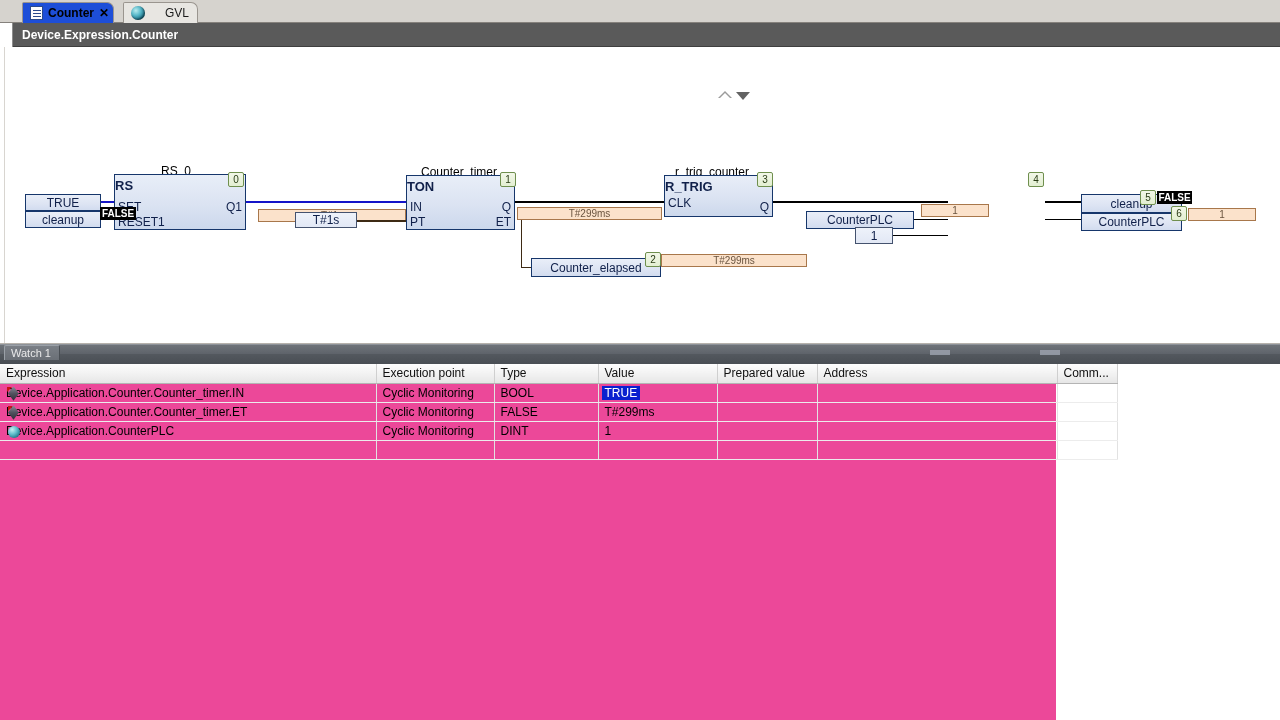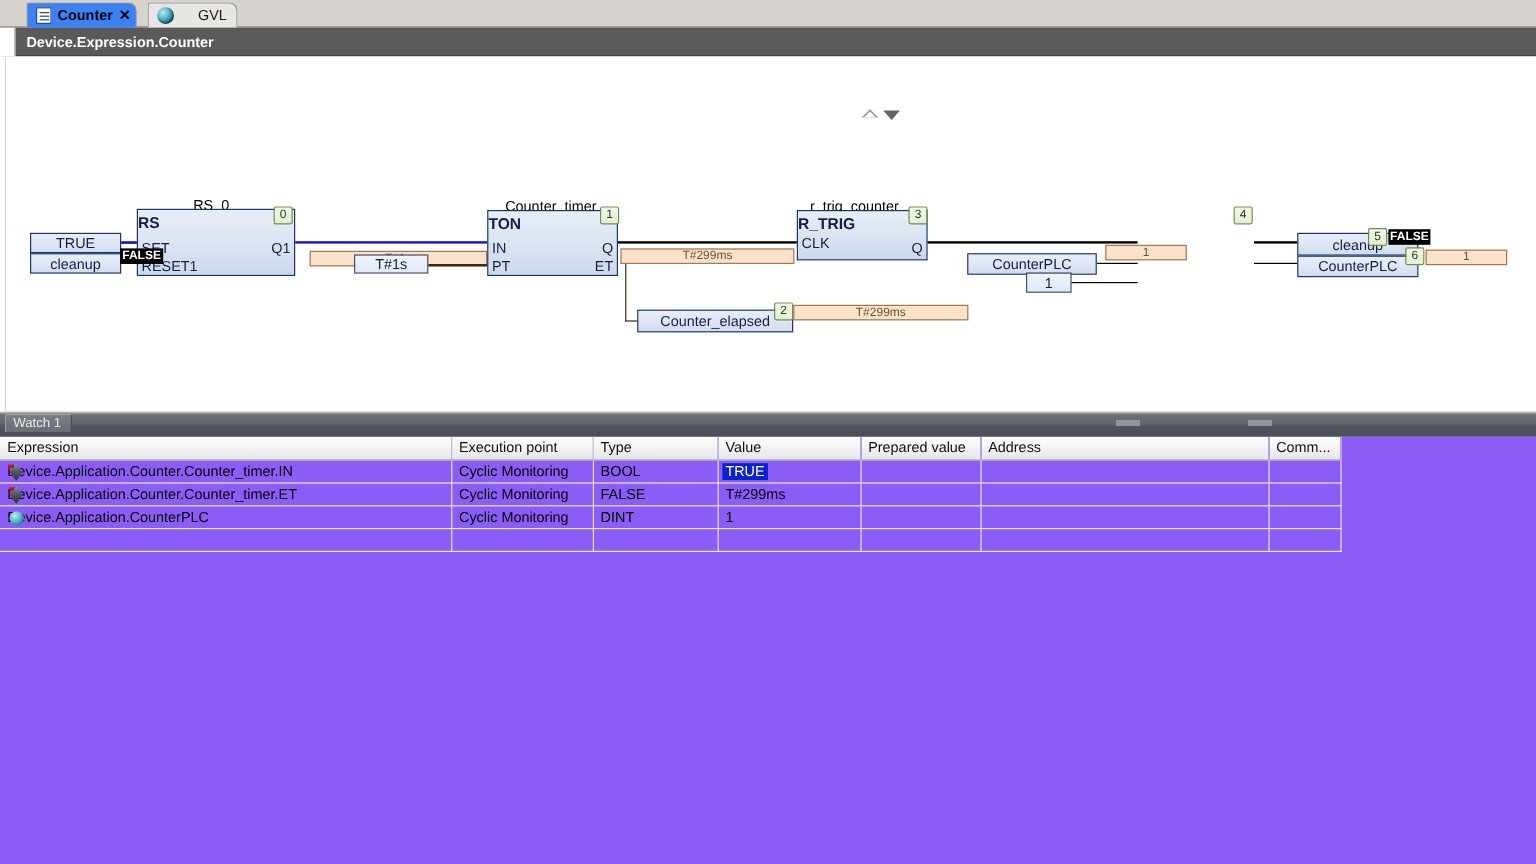--- a/index.html
+++ b/index.html
@@ -24,21 +24,21 @@
     position:absolute; top:2px; height:21px;
     display:flex; align-items:center; gap:5px;
     padding:0 8px 0 7px;
     font-size:12px;
     border-left:1px solid #9a958f;
     border-top:1px solid #9a958f;
     border-right:1px solid #9a958f;
     border-radius:2px 7px 0 0;
   }
   .tab.active {
-    background:#3b82f6;
+    background:#1d4ed8;
     font-weight:bold;
     color:#000;
     z-index:3;
   }
   .tab.inactive {
     background:#e8e6e2;
     color:#1b1b1b;
     z-index:1;
   }
   .tab-close {
@@ -196,22 +196,22 @@
     border-left:1px solid #9aa0a7;
     border-right:1px solid #494e54;
     border-radius:2px 2px 0 0;
   }
   #divider .ctl {
     position:absolute; top:5px; width:20px; height:5px;
     background:#9aa0ab; opacity:.85;
   }
 
   #watch {
-    position:absolute; left:0; top:364px; width:1280px; height:356px;
-    background:#8b5cf6;
+    position:absolute; left:0; top:364px; width:1056px; height:356px;
+    background:#ec4899;
   }
   table.wt {
     border-collapse:collapse;
     table-layout:fixed;
     width:1117px;
     font-size:12px;
   }
   table.wt th {
     height:19px;
     background:linear-gradient(to bottom,#fdfdfd 0%,#f1f1f1 55%,#e6e6e6 100%);

